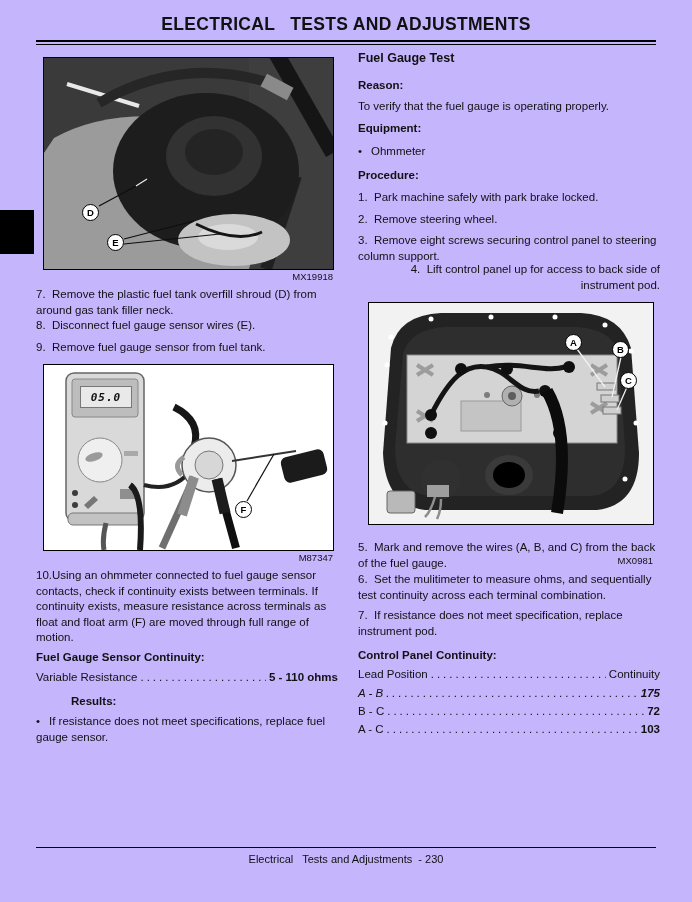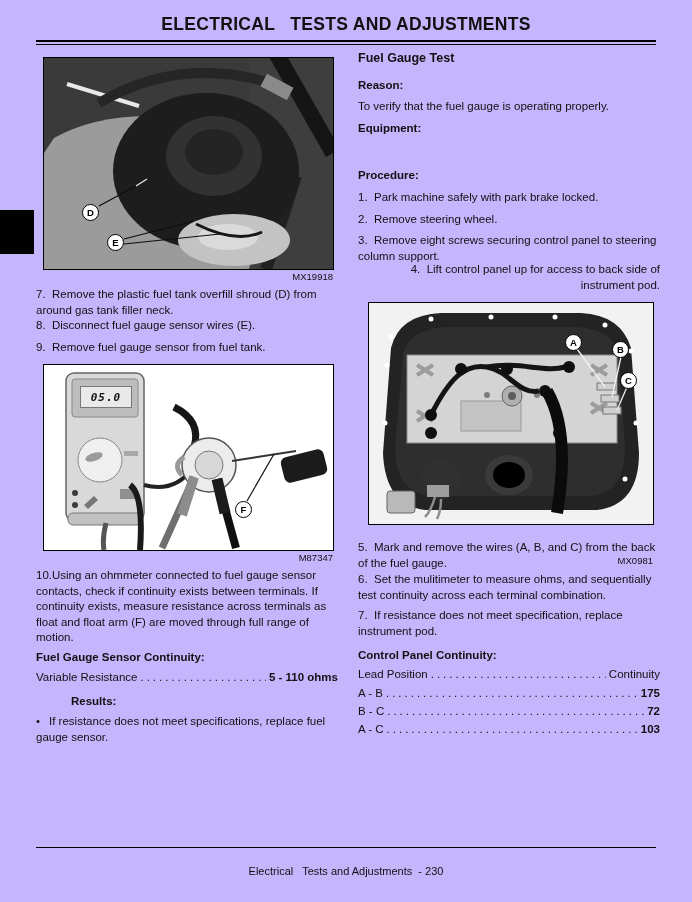--- a/index.html
+++ b/index.html
@@ -28,21 +28,21 @@
   .leader .dots{flex:1;overflow:hidden;white-space:nowrap;margin:0 3px;letter-spacing:3px;}
   .leader .dots::after{content:"..................................................................................";}
   .leader .val{white-space:nowrap;font-weight:bold;}
   .leader .val.normal{font-weight:normal;}
   .bullet-dot{font-size:11.5px;padding-right:9px;}
   #lcd{position:absolute;left:36px;top:21px;width:50px;height:20px;background:#e9e9e9;
        border:1px solid #777;font-family:"DejaVu Sans Mono",monospace;font-weight:bold;
        font-size:11px;font-style:italic;display:flex;align-items:center;justify-content:center;
        letter-spacing:1px;z-index:2;}
   
-  #footer-text{top:853px;left:0;width:692px;text-align:center;font-size:11px;white-space:pre;margin-top:12px;}
+  #footer-text{top:853px;left:0;width:692px;text-align:center;font-size:11px;white-space:pre;}
 </style>
 </head>
 <body>
 
 <div id="page">
 
   <div class="abs t" id="title">ELECTRICAL   TESTS AND ADJUSTMENTS</div>
   <div class="abs rule" style="left:36px;top:40px;width:620px;height:2px;"></div>
   <div class="abs rule" style="left:36px;top:44px;width:620px;height:1px;"></div>
 
@@ -124,20 +124,23 @@
   <div class="abs body" style="left:36px;top:714px;width:302px;">
     <span class="bullet-dot">•</span><span class="t">If resistance does not meet specifications, replace fuel gauge sensor.</span>
   </div>
 
   <div class="abs bold t" style="left:358px;top:51px;width:302px;font-size:12.5px;">Fuel Gauge Test</div>
 
   <div class="abs body bold t" style="left:358px;top:78px;width:302px;">Reason:</div>
   <div class="abs body t" style="left:358px;top:99px;width:302px;">To verify that the fuel gauge is operating properly.</div>
 
   <div class="abs body bold t" style="left:358px;top:121px;width:302px;">Equipment:</div>
+  <div class="abs body" style="left:358px;top:144px;width:302px;">
+    <span class="bullet-dot">•</span><span class="t">Ohmmeter</span>
+  </div>
 
   <div class="abs body bold t" style="left:358px;top:168px;width:302px;">Procedure:</div>
   <div class="abs body t" style="left:358px;top:190px;width:302px;">1.  Park machine safely with park brake locked.</div>
   <div class="abs body t" style="left:358px;top:212px;width:302px;">2.  Remove steering wheel.</div>
   <div class="abs body t" style="left:358px;top:233px;width:302px;">3.  Remove eight screws securing control panel to steering column support.</div>
   <div class="abs body t" style="left:358px;top:262px;width:302px;text-align:right;">4.  Lift control panel up for access to back side of instrument pod.</div>
 
   <div class="abs figure" style="left:368px;top:302px;width:284px;height:221px;">
     <svg width="284" height="221" viewBox="0 0 284 221">
       <rect width="284" height="221" fill="#f2f2f2"></rect>
@@ -195,21 +198,21 @@
   <div class="abs body t" style="left:358px;top:540px;width:302px;">5.  Mark and remove the wires (A, B, and C) from the back of the fuel gauge.</div>
   <div class="abs body t" style="left:358px;top:572px;width:302px;">6.  Set the mulitimeter to measure ohms, and sequentially test continuity across each terminal combination.</div>
   <div class="abs body t" style="left:358px;top:608px;width:302px;">7.  If resistance does not meet specification, replace instrument pod.</div>
 
   <div class="abs body bold t" style="left:358px;top:648px;width:302px;">Control Panel Continuity:</div>
   <div class="abs leader" style="left:358px;top:668px;width:302px;">
     <span class="lab">Lead Position</span>
     <span class="dots"></span>
     <span class="val normal">Continuity</span>
   </div>
-  <div class="abs leader" style="left:358px;top:687px;width:302px;">
+  <div class="abs leader" style="left:358px;top:687px;width:302px;font-style:italic;">
     <span class="lab">A - B</span>
     <span class="dots"></span>
     <span class="val">175</span>
   </div>
   <div class="abs leader" style="left:358px;top:705px;width:302px;">
     <span class="lab">B - C</span>
     <span class="dots"></span>
     <span class="val">72</span>
   </div>
   <div class="abs leader" style="left:358px;top:723px;width:302px;">

